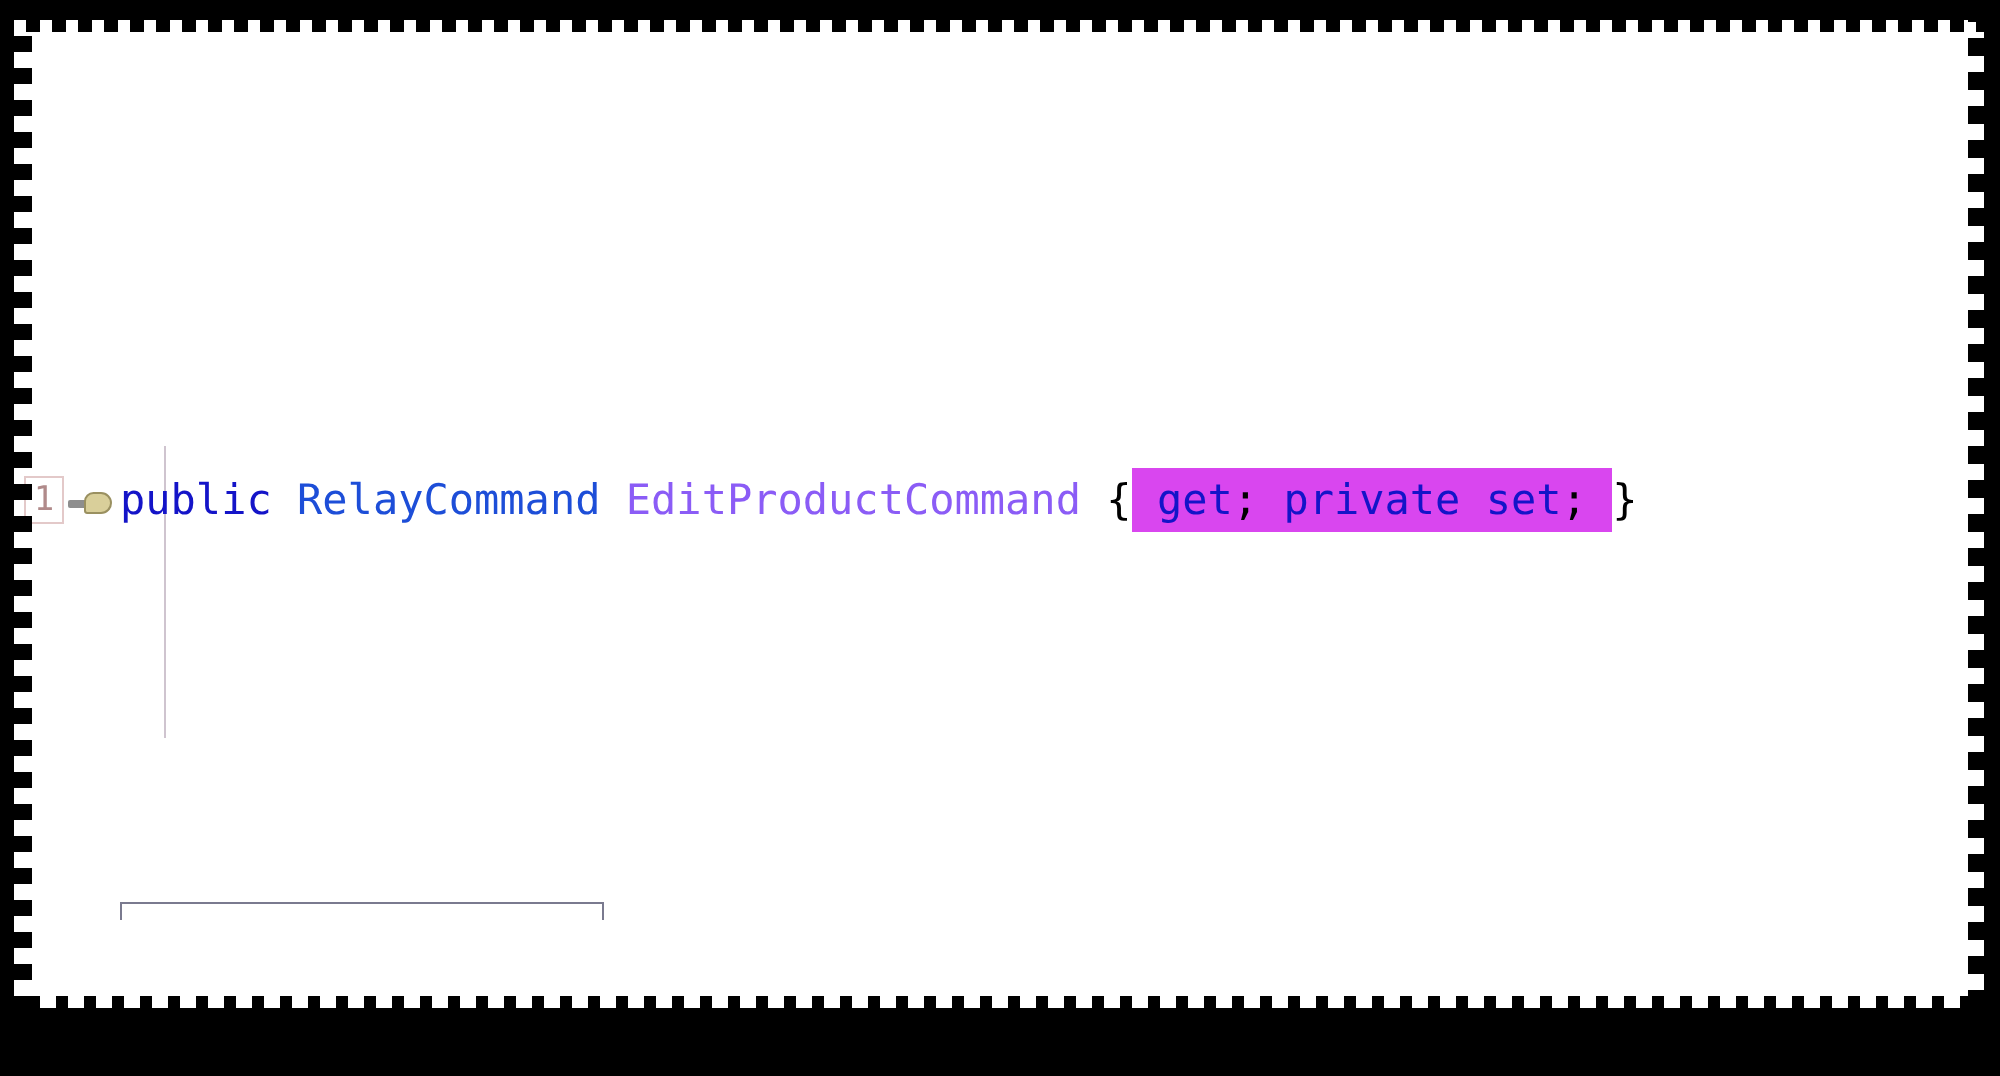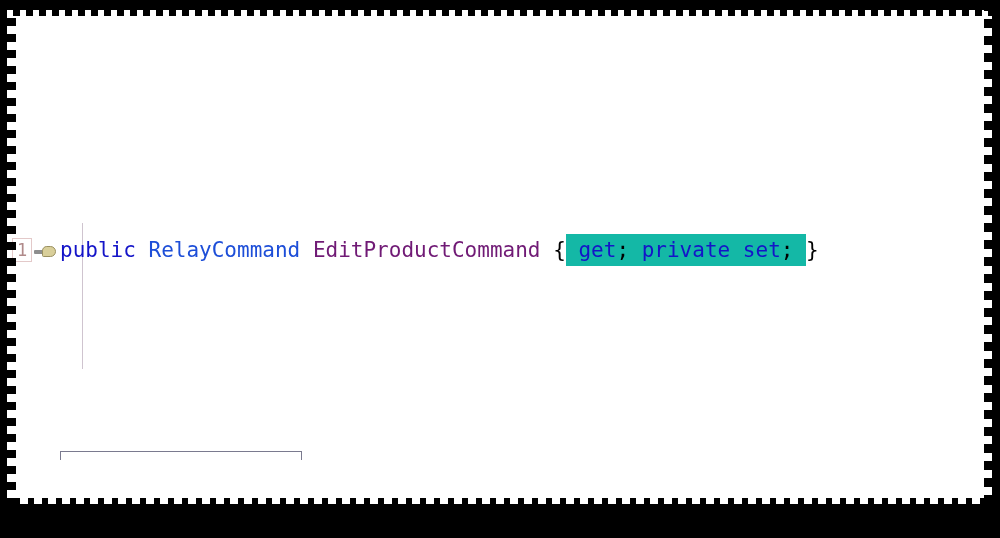--- a/index.html
+++ b/index.html
@@ -157,25 +157,25 @@
     flex: 1;
     height: 32px;
     display: flex;
     align-items: center;
   }
   .txt { white-space: pre; }
 
   
   .kw   { color: #1414c8; }      
   .typ  { color: #1d4ed8; }      
-  .id   { color: #701a75; }      
+  .id   { color: #8b5cf6; }      
   .pun  { color: #000000; }
 
   
-  .accessor-hl { background: #14b8a6; }
+  .accessor-hl { background: #d946ef; }
 
   
   .indent-guide {
     position: absolute;
     width: 1px;
     background: #cfc4cf;
   }
   
   #guide-a { left: 76px; top: 213px; height: 146px; }
   

